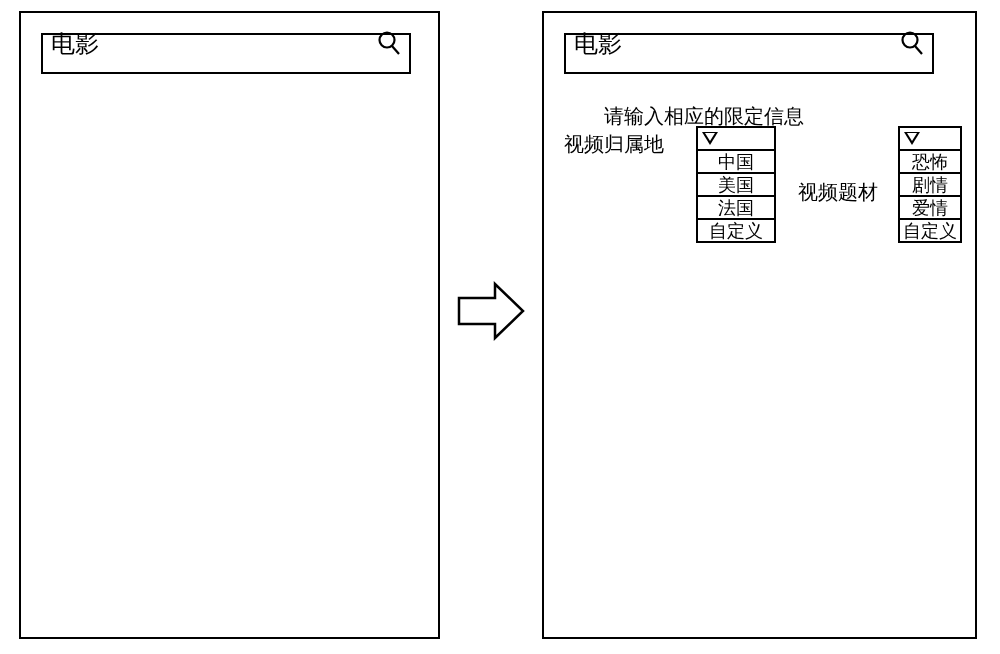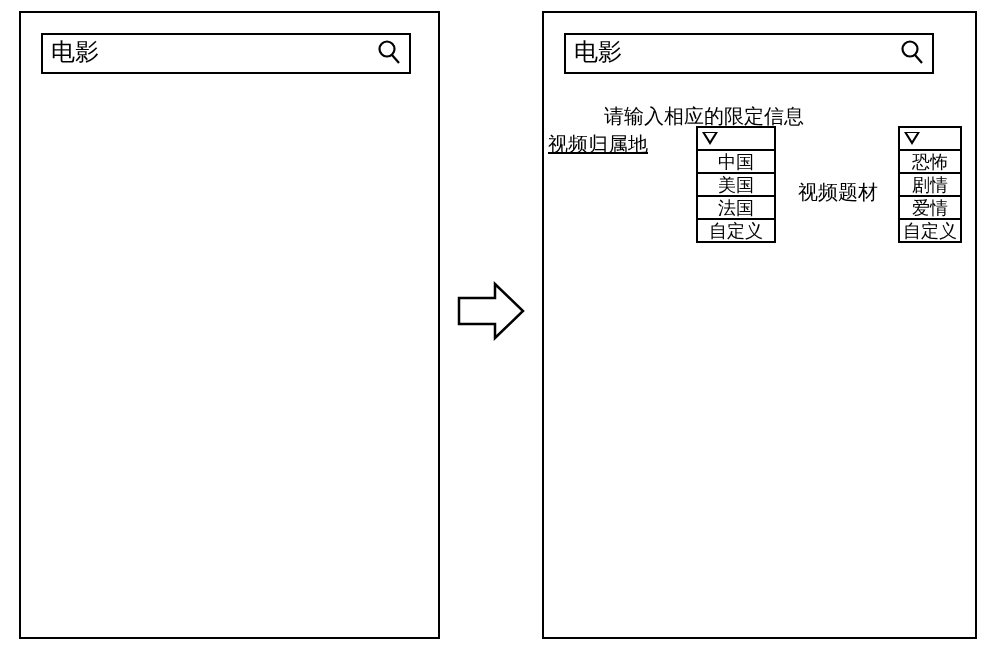--- a/index.html
+++ b/index.html
@@ -27,22 +27,22 @@
   .screen-right {
     left: 542px;
     top: 11px;
     width: 435px;
     height: 628px;
   }
   .searchbar {
     position: absolute;
     border: 2px solid #000;
     display: flex;
-    align-items: center;
-    padding: 0 8px 4px 8px;
+    align-items: flex-end;
+    padding: 0 8px 16px 8px;
     justify-content: space-between;
   }
   .searchbar .search-text {
     font-size: 24px;
     line-height: 1;
   }
   .mag-icon svg { display:block; }
   
   .big-arrow {
     position: absolute;
@@ -122,21 +122,21 @@
     <span class="mag-icon">
       <svg width="24" height="26" viewBox="0 0 24 26">
           <circle cx="10" cy="10" r="7.5" stroke="#000" stroke-width="2.2" fill="none"></circle>
           <line x1="15" y1="16" x2="22" y2="24" stroke="#000" stroke-width="2.2"></line>
         </svg>
     </span>
   </div>
 
   <div class="prompt" style="left:60px; top:90px;">请输入相应的限定信息</div>
 
-  <div class="label" style="left:4px; top:118px;text-decoration:underline;">视频归属地</div>
+  <div class="label" style="left:20px; top:118px;">视频归属地</div>
 
   <div class="dropdown" style="left:152px; top:113px; width:80px;">
     <div class="dd-head">
         <span class="tri-down"></span>
       </div>
     <div class="dd-item">中国</div>
     <div class="dd-item">美国</div>
     <div class="dd-item">法国</div>
     <div class="dd-item">自定义</div>
   </div>

